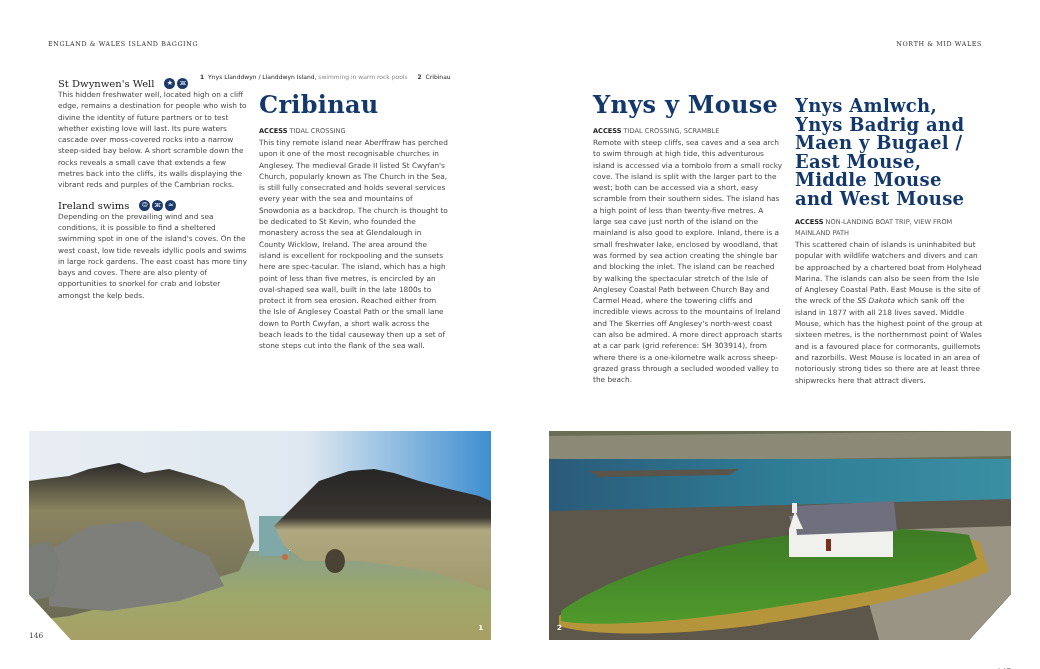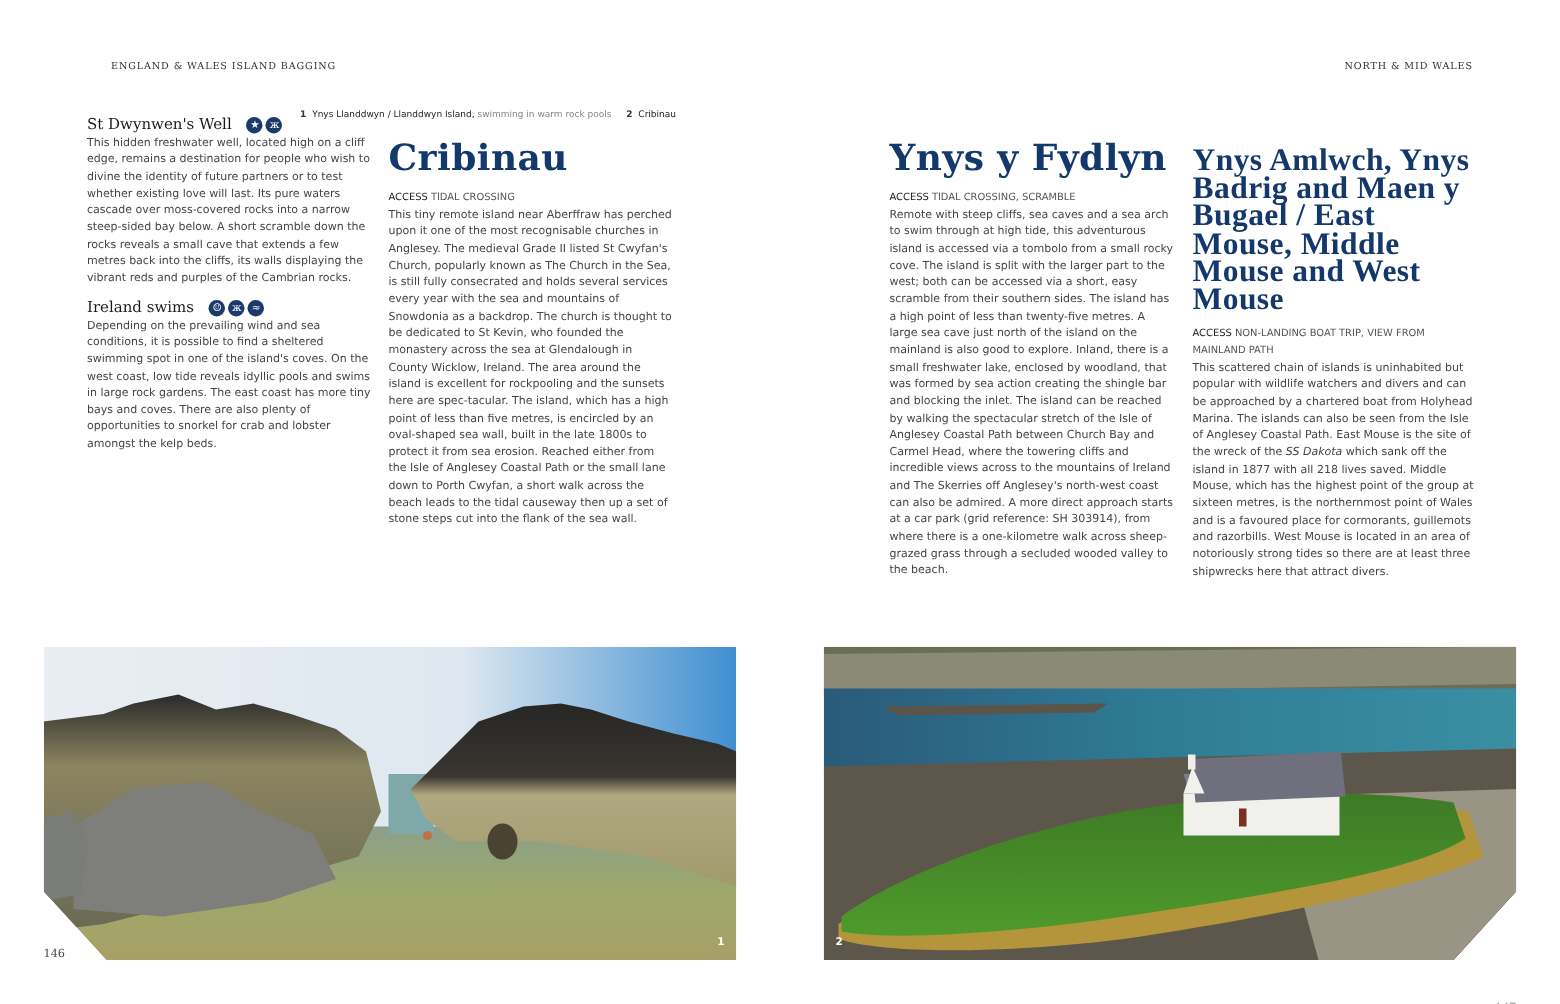--- a/index.html
+++ b/index.html
@@ -3,21 +3,21 @@
 <meta charset="utf-8">
 <style>
   * { box-sizing: border-box; margin: 0; padding: 0; }
   html, body { width: 1040px; height: 669px; background: #ffffff; overflow: hidden; }
   body { position: relative; font-family: "DejaVu Sans", sans-serif; color: #3a3a3a; }
 
   .running-head {
     position: absolute; top: 40px;
     font-family: "DejaVu Serif", serif; font-size: 6.4px; letter-spacing: 0.6px; color: #333;
   }
-  .running-head.left { left: 74px; }
+  .running-head.left { left: 48px; }
   .running-head.right { right: 58px; }
 
   .captions {
     position: absolute; top: 73px; left: 200px;
     font-size: 6px; color: #333; white-space: nowrap;
   }
   .captions .num { font-weight: bold; margin-right: 2px; }
   .captions .title { color: #222; }
   .captions .desc { color: #888; }
   .captions .sep { display: inline-block; width: 6px; }
@@ -34,21 +34,21 @@
     width: 11px; height: 11px; border-radius: 50%; background: #1b3a6b;
     display: inline-flex; align-items: center; justify-content: center;
     color: #fff; font-size: 7px; line-height: 1;
   }
 
   .big-title {
     font-family: "DejaVu Serif", serif; font-weight: bold; color: #13386b;
     font-size: 24px; line-height: 23px; letter-spacing: 0.3px;
   }
   .access { font-size: 6.6px; line-height: 11px; color: #555; text-transform: uppercase; }
-  .access b { color: #222; font-weight: normal; margin-top: 34px; }
+  .access b { color: #222; font-weight: bold; margin-top: 34px; }
 
   .photo { position: absolute; overflow: hidden; }
   .photo .num {
     position: absolute; color: #fff; font-size: 7px; font-weight: bold;
   }
   .page-num {
     position: absolute; font-family: "DejaVu Serif", serif; font-size: 7.5px; color: #444; text-align: center;
   }
 </style>
 </head>
@@ -87,27 +87,27 @@
   <p>Depending on the prevailing wind and sea conditions, it is possible to find a sheltered swimming spot in one of the island's coves. On the west coast, low tide reveals idyllic pools and swims in large rock gardens. The east coast has more tiny bays and coves. There are also plenty of opportunities to snorkel for crab and lobster amongst the kelp beds.</p>
 </div>
 
 <div class="col" style="left:259px; top:93px; width:190px;">
   <div class="big-title" style="margin-bottom:10px;">Cribinau</div>
   <div class="access"><b>ACCESS</b> <span>TIDAL CROSSING</span></div>
   <p>This tiny remote island near Aberffraw has perched upon it one of the most recognisable churches in Anglesey. The medieval Grade II listed St Cwyfan's Church, popularly known as The Church in the Sea, is still fully consecrated and holds several services every year with the sea and mountains of Snowdonia as a backdrop. The church is thought to be dedicated to St Kevin, who founded the monastery across the sea at Glendalough in County Wicklow, Ireland. The area around the island is excellent for rockpooling and the sunsets here are spec-tacular. The island, which has a high point of less than five metres, is encircled by an oval-shaped sea wall, built in the late 1800s to protect it from sea erosion. Reached either from the Isle of Anglesey Coastal Path or the small lane down to Porth Cwyfan, a short walk across the beach leads to the tidal causeway then up a set of stone steps cut into the flank of the sea wall.</p>
 </div>
 
 <div class="col" style="left:593px; top:93px; width:190px;">
-  <div class="big-title" style="margin-bottom:10px;">Ynys y Fydlyn</div>
+  <div class="big-title" style="margin-bottom:10px;">Ynys y Mouse</div>
   <div class="access"><b>ACCESS</b> <span>TIDAL CROSSING, SCRAMBLE</span></div>
   <p>Remote with steep cliffs, sea caves and a sea arch to swim through at high tide, this adventurous island is accessed via a tombolo from a small rocky cove. The island is split with the larger part to the west; both can be accessed via a short, easy scramble from their southern sides. The island has a high point of less than twenty-five metres. A large sea cave just north of the island on the mainland is also good to explore. Inland, there is a small freshwater lake, enclosed by woodland, that was formed by sea action creating the shingle bar and blocking the inlet. The island can be reached by walking the spectacular stretch of the Isle of Anglesey Coastal Path between Church Bay and Carmel Head, where the towering cliffs and incredible views across to the mountains of Ireland and The Skerries off Anglesey's north-west coast can also be admired. A more direct approach starts at a car park (grid reference: SH 303914), from where there is a one-kilometre walk across sheep-grazed grass through a secluded wooded valley to the beach.</p>
 </div>
 
 <div class="col" style="left:795px; top:97px; width:190px;">
-  <div class="big-title" style="font-size:21px; line-height:18.5px; margin-bottom:9px;font-family:Liberation Serif, serif;">Ynys Amlwch, Ynys Badrig and Maen y Bugael / East Mouse, Middle Mouse and West Mouse</div>
+  <div class="big-title" style="font-size:18px; line-height:18.5px; margin-bottom:9px;">Ynys Amlwch, Ynys Badrig and Maen y Bugael / East Mouse, Middle Mouse and West Mouse</div>
   <div class="access"><b>ACCESS</b> <span>NON-LANDING BOAT TRIP, VIEW FROM MAINLAND PATH</span></div>
   <p><span>This scattered chain of islands is uninhabited but popular with wildlife watchers and divers and can be approached by a chartered boat from Holyhead Marina. The islands can also be seen from the Isle of Anglesey Coastal Path. East Mouse is the site of the wreck of the </span><i>SS Dakota</i><span> which sank off the island in 1877 with all 218 lives saved. Middle Mouse, which has the highest point of the group at sixteen metres, is the northernmost point of Wales and is a favoured place for cormorants, guillemots and razorbills. West Mouse is located in an area of notoriously strong tides so there are at least three shipwrecks here that attract divers.</span></p>
 </div>
 
 <div class="photo" style="left:29px; top:431px; width:462px; height:209px; clip-path: polygon(0 0, 100% 0, 100% 100%, 42px 100%, 0 78%);">
   <svg width="462" height="209" viewBox="0 0 462 209">
     <defs>
       <linearGradient id="sky1" x1="0" y1="0" x2="1" y2="0">
         <stop offset="0" stop-color="#e8eef3"></stop>
           <stop offset="0.6" stop-color="#dfe8f0"></stop>

